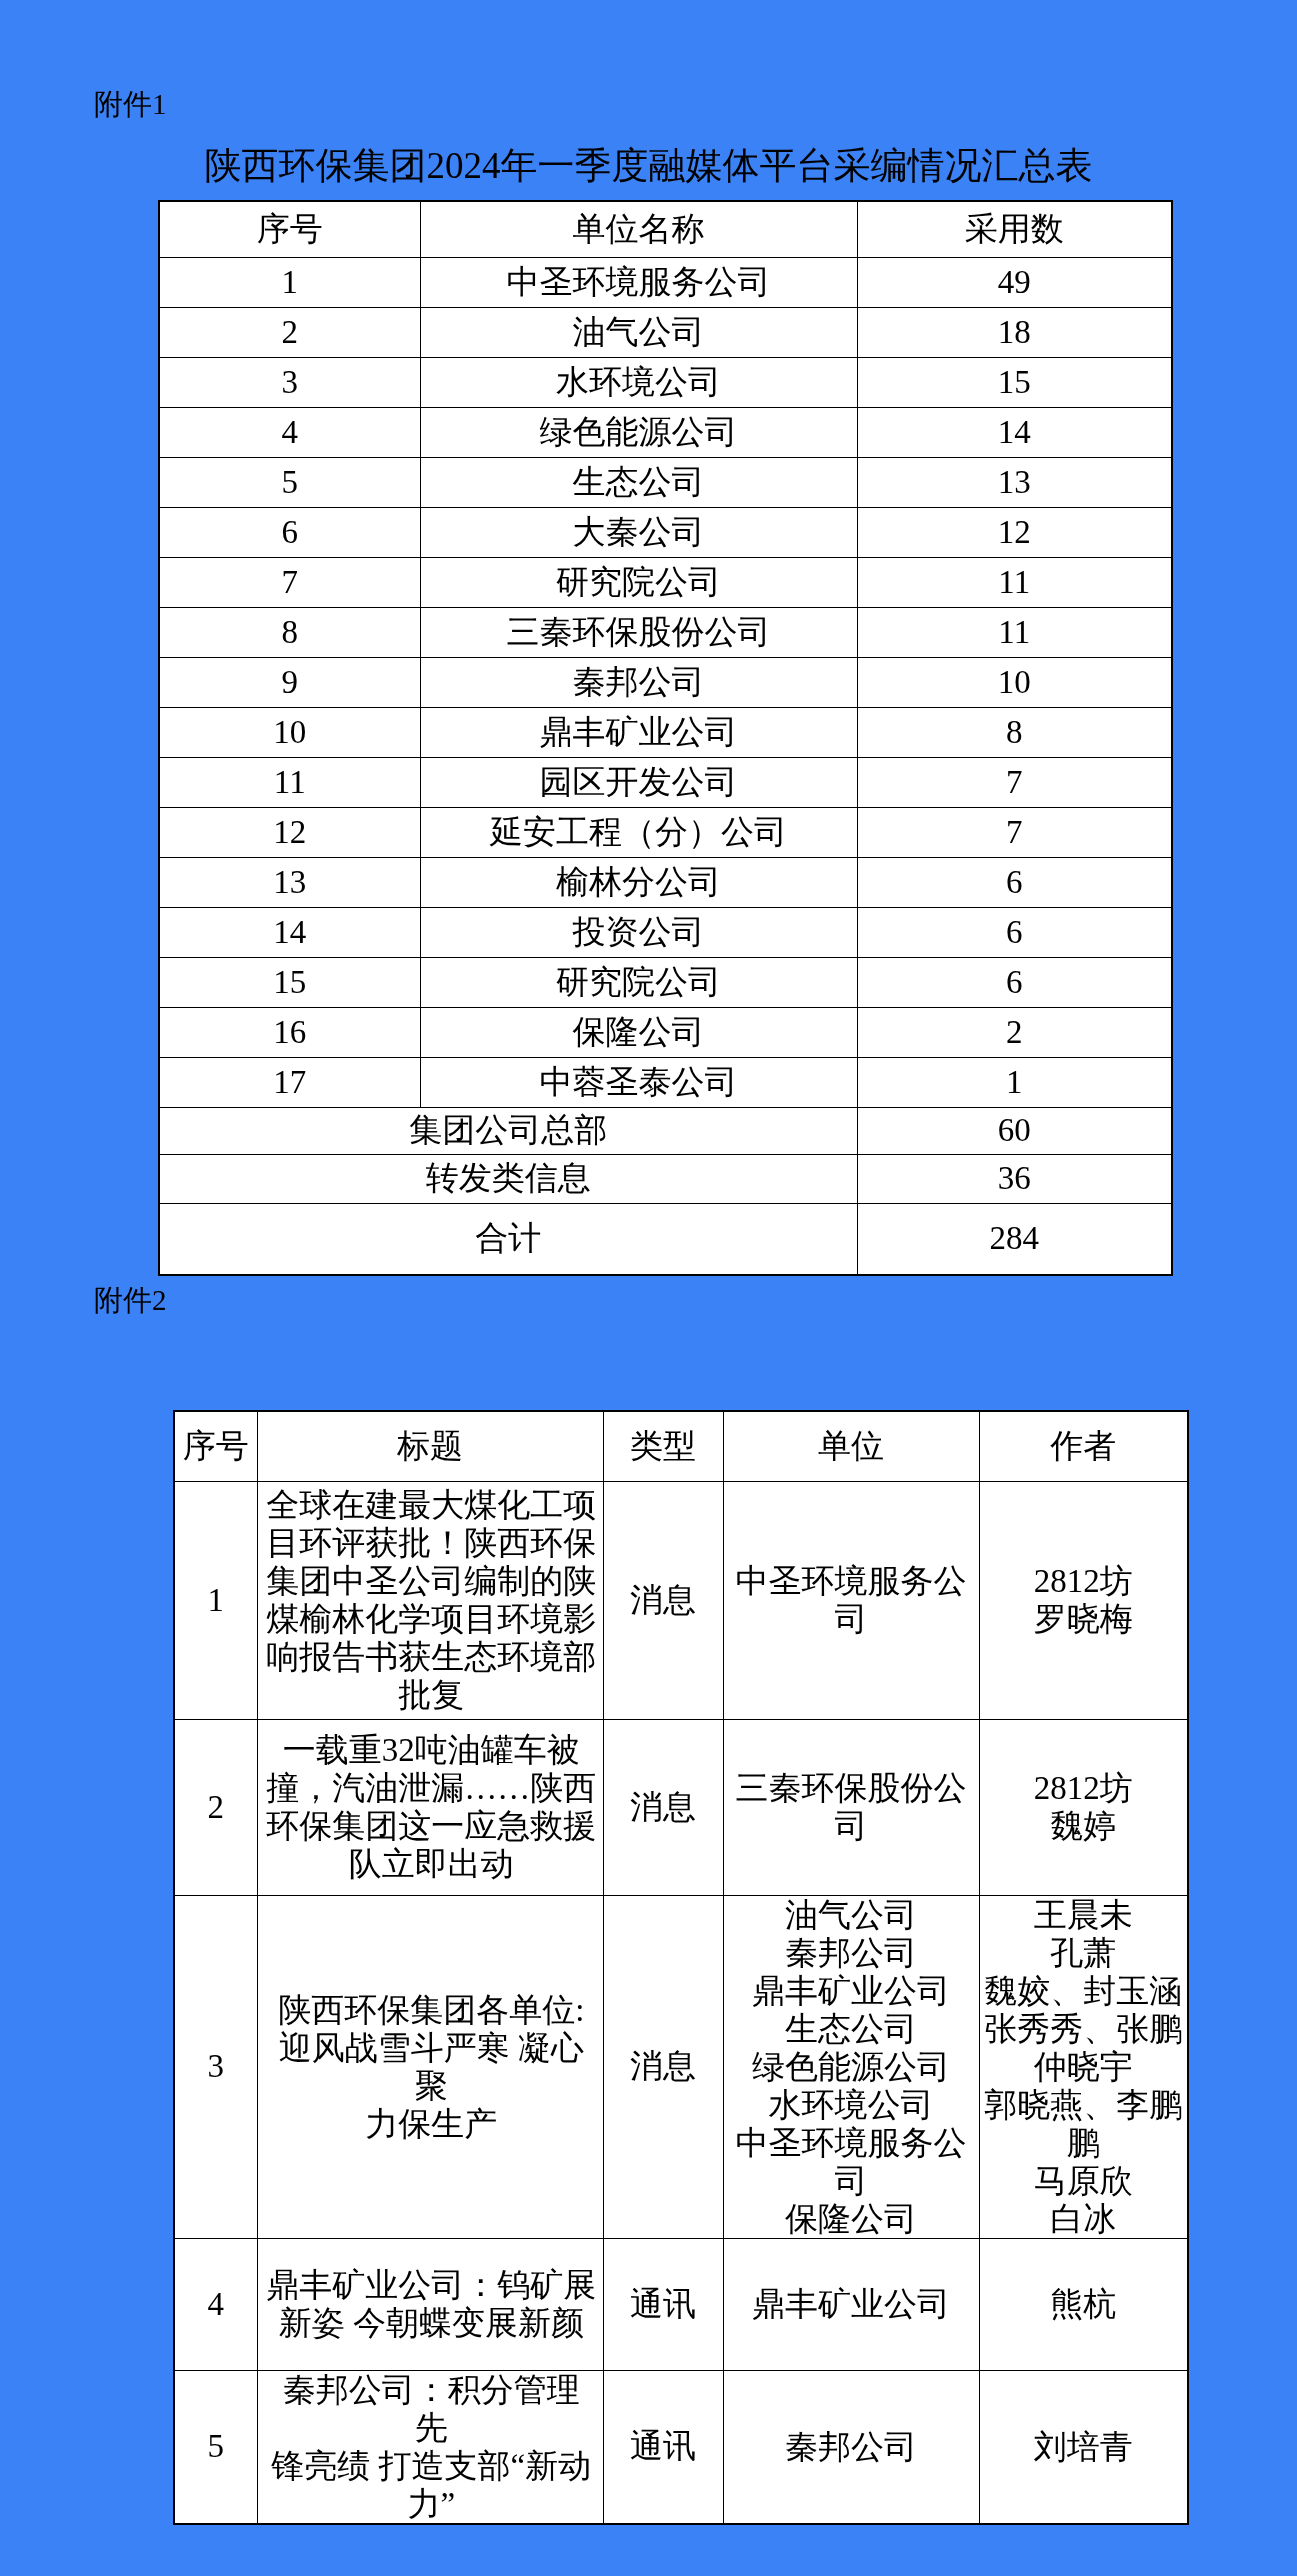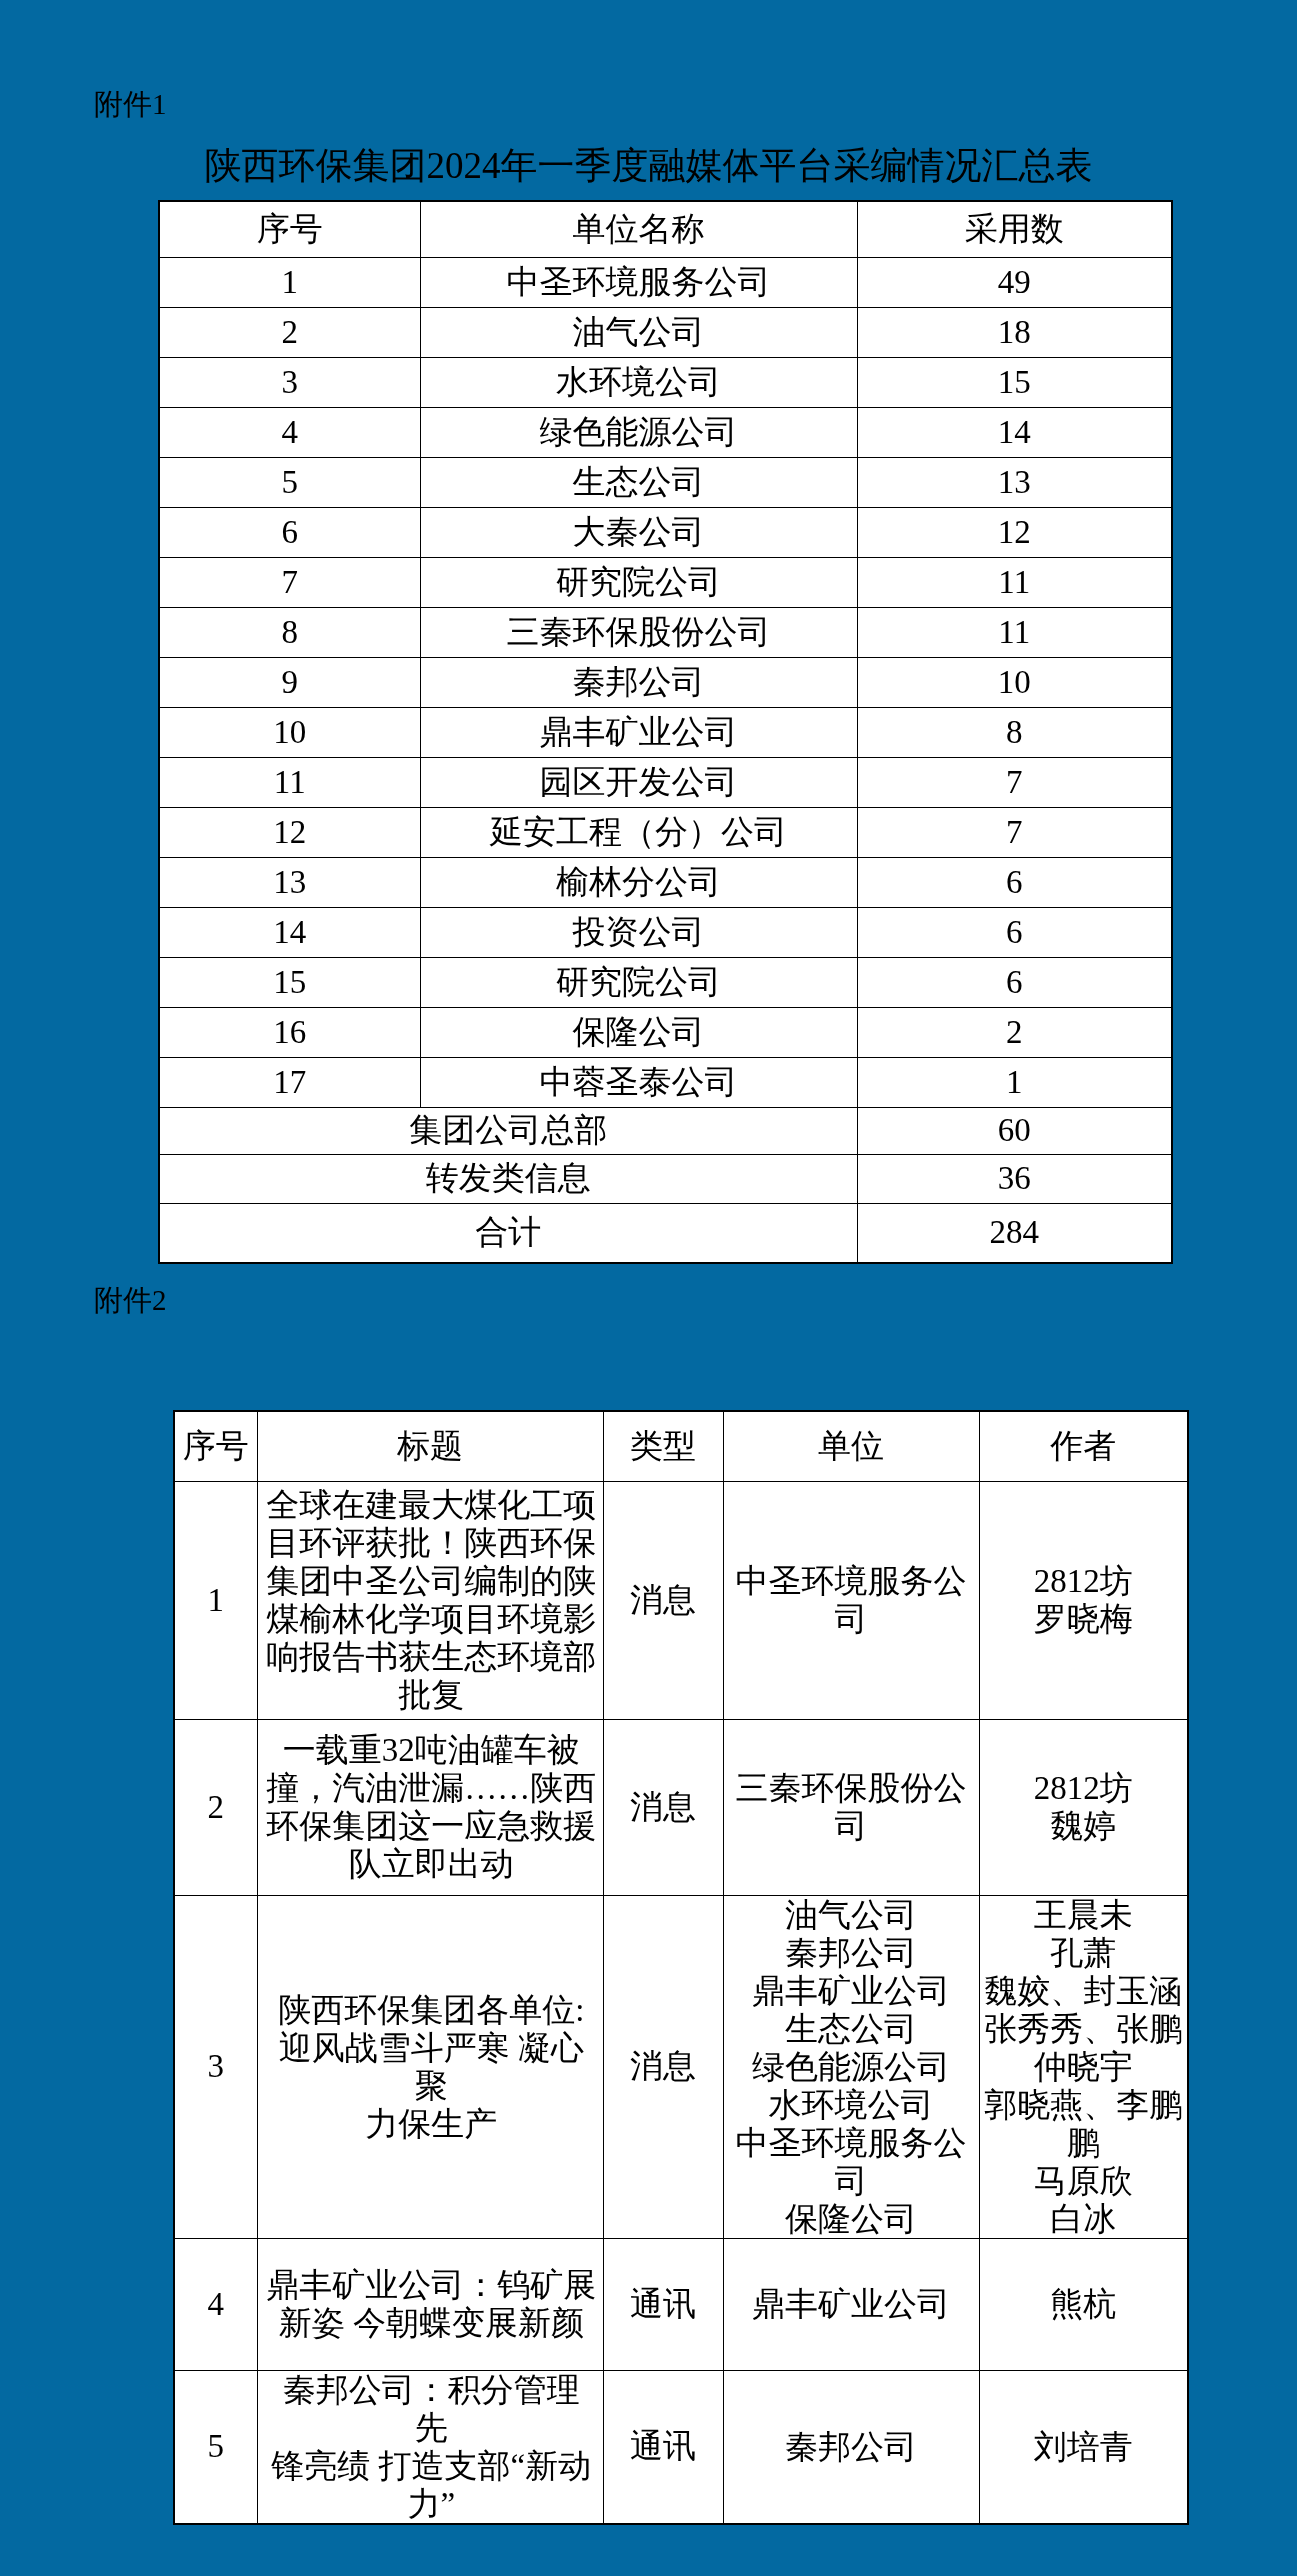--- a/index.html
+++ b/index.html
@@ -1,19 +1,19 @@
 <!DOCTYPE html>
 <html style="font-size:13px"><head>
 <meta charset="utf-8">
 <style>
   html,body { margin:0; padding:0; background:#e8e8e8; }
   .page {
     position:relative;
     width:1297px; height:2576px;
-    background:#0369a1;
+    background:#3b82f6;
     color:#000000;
     font-family:"Liberation Serif","DejaVu Serif",serif;
     margin:0 auto;
     overflow:hidden;
   }
   .att-label {
     position:absolute;
     left:94px;
     font-size:29px;
     line-height:33px;
@@ -50,21 +50,21 @@
     font-weight:normal;
     font-size:33px;
     padding:0;
     overflow:hidden;
   }
   
   .h-header { height:56px; }
   .h-row    { height:50px; }
   .h-sum1   { height:47px; }
   .h-sum2   { height:49px; }
-  .h-total  { height:60px; }
+  .h-total  { height:72px; }
   
   .h2-header { height:70px; }
   .r1 { height:238px; }
   .r2 { height:176px; }
   .r3 { height:314px; }
   .r4 { height:132px; }
   .r5 { height:141px; }
 
   .multiline {
     white-space:pre-line;

